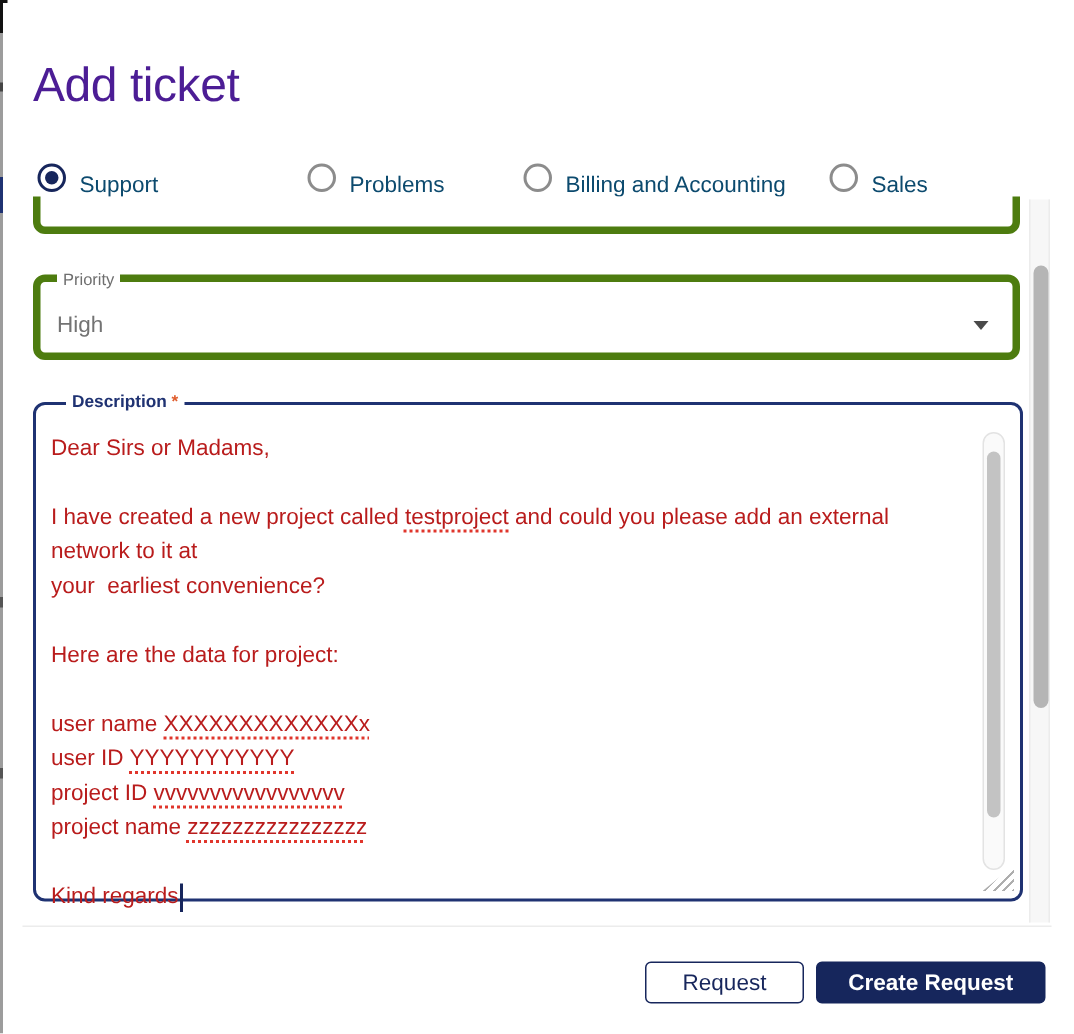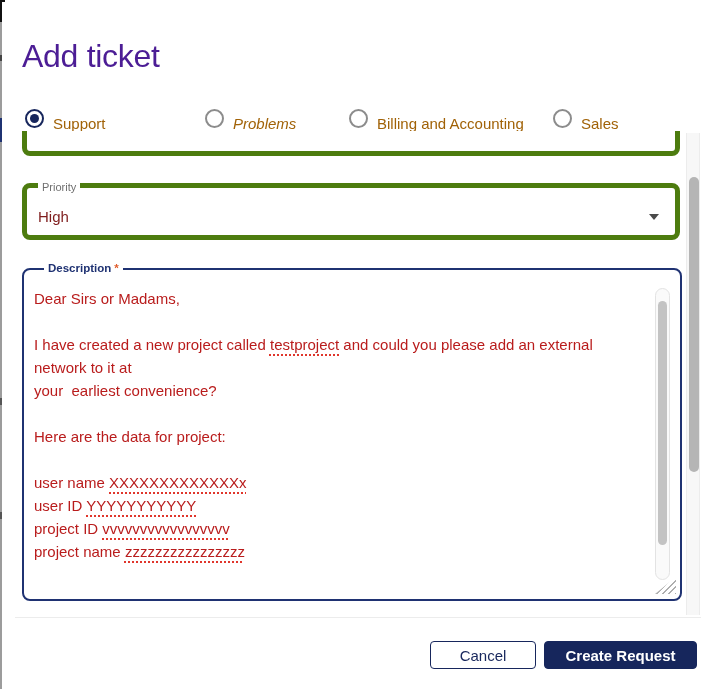--- a/index.html
+++ b/index.html
@@ -21,32 +21,32 @@
   .title { position:absolute; left:22px; top:38px; font-size:32px; font-weight:400;
            letter-spacing:-0.3px; color:#4c1d95; }
 
   
   .radio-row { position:absolute; left:0; top:105px; width:716px; height:24px; }
   .radio-item { position:absolute; top:0; display:flex; align-items:center; gap:9px; cursor:pointer; }
   .radio-circle { width:19px; height:19px; border-radius:50%; border:2px solid #8c8c8c;
                   display:flex; align-items:center; justify-content:center; background:#fff; flex:none; }
   .radio-circle.checked { border-color:#17265c; }
   .radio-dot { width:9px; height:9px; border-radius:50%; background:#17265c; }
-  .radio-label { font-size:15px; color:#a16207;margin-top:10px; }
+  .radio-label { font-size:15px; color:#0c4a6e;margin-top:10px; }
 
   
   .scroll-area { position:absolute; left:0; top:131px; width:716px; height:486px; overflow:hidden; }
 
   .field { position:absolute; background:#fff; border:5px solid #4d7c0f; border-radius:8px; }
   .field-partial { left:22px; top:-21px; width:658px; height:46px; }
   .field-priority { left:22px; top:52px; width:658px; height:57px; }
 
   .float-label { position:absolute; left:11px; top:-8px; background:#fff; padding:0 4px;
                  font-size:11px; color:#6f6f6f; line-height:14px; }
-  .priority-value { position:absolute; left:11px; top:20px; font-size:15px; color:#7f1d1d; }
+  .priority-value { position:absolute; left:11px; top:20px; font-size:15px; color:#737373; }
   .select-arrow { position:absolute; right:16px; top:26px; width:0; height:0;
                   border-left:5px solid transparent; border-right:5px solid transparent;
                   border-top:6px solid #4a4a4a; }
 
   
   .field-desc { position:absolute; left:22px; top:137px; width:660px; height:333px;
                 background:#fff; border:2px solid #1f3272; border-radius:8px; }
   .desc-label-wrap { position:absolute; left:9px; top:-9px; background:#fff; padding:0 4px;
                      font-size:11.5px; font-weight:bold; line-height:14px;margin-left:11px; }
   .desc-label-text { color:#1f3272; }
@@ -97,21 +97,21 @@
 
 <h1 class="title">Add ticket</h1>
 
 <div class="radio-row" id="radio-group">
     <label class="radio-item" style="left: 25px;">
       <span class="radio-circle checked">
         <span class="radio-dot"></span>
       </span>
       <span class="radio-label">Support</span>
     </label>
-    <label class="radio-item" style="left: 205px; font-style: italic;">
+    <label class="radio-item" style="left: 205px;">
       <span class="radio-circle"></span>
       <span class="radio-label">Problems</span>
     </label>
     <label class="radio-item" style="left: 349px;">
       <span class="radio-circle"></span>
       <span class="radio-label">Billing and Accounting</span>
     </label>
     <label class="radio-item" style="left: 553px;">
       <span class="radio-circle"></span>
       <span class="radio-label">Sales</span>
@@ -138,30 +138,31 @@
         <div class="desc-line"><span>I have created a new project called </span><span class="miss">testproject</span><span> and could you please add an external network to it at</span></div>
         <div class="desc-line"><span>your  earliest convenience?</span></div>
         <div class="desc-line"></div>
         <div class="desc-line"><span>Here are the data for project:</span></div>
         <div class="desc-line"></div>
         <div class="desc-line"><span>user name </span><span class="miss">XXXXXXXXXXXXXx</span></div>
         <div class="desc-line"><span>user ID </span><span class="miss">YYYYYYYYYYY</span></div>
         <div class="desc-line"><span>project ID </span><span class="miss">vvvvvvvvvvvvvvvvv</span></div>
         <div class="desc-line"><span>project name </span><span class="miss">zzzzzzzzzzzzzzzz</span></div>
         <div class="desc-line"></div>
+        <div class="desc-line"><span>Kind regards</span><span class="caret"></span></div>
       </div>
     <div class="inner-sb-track">
       <div class="inner-sb-thumb"></div>
     </div>
     <div class="resize-handle"></div>
   </div>
 
   <div class="outer-sb-track">
     <div class="outer-sb-thumb"></div>
   </div>
 </div>
 
 <div class="bottom-divider"></div>
 
 <div class="footer">
-  <button class="btn btn-cancel">Cancel</button>
+  <button class="btn btn-cancel">Request</button>
   <button class="btn btn-submit">Create Request</button>
 </div>
 
 </body></html>

